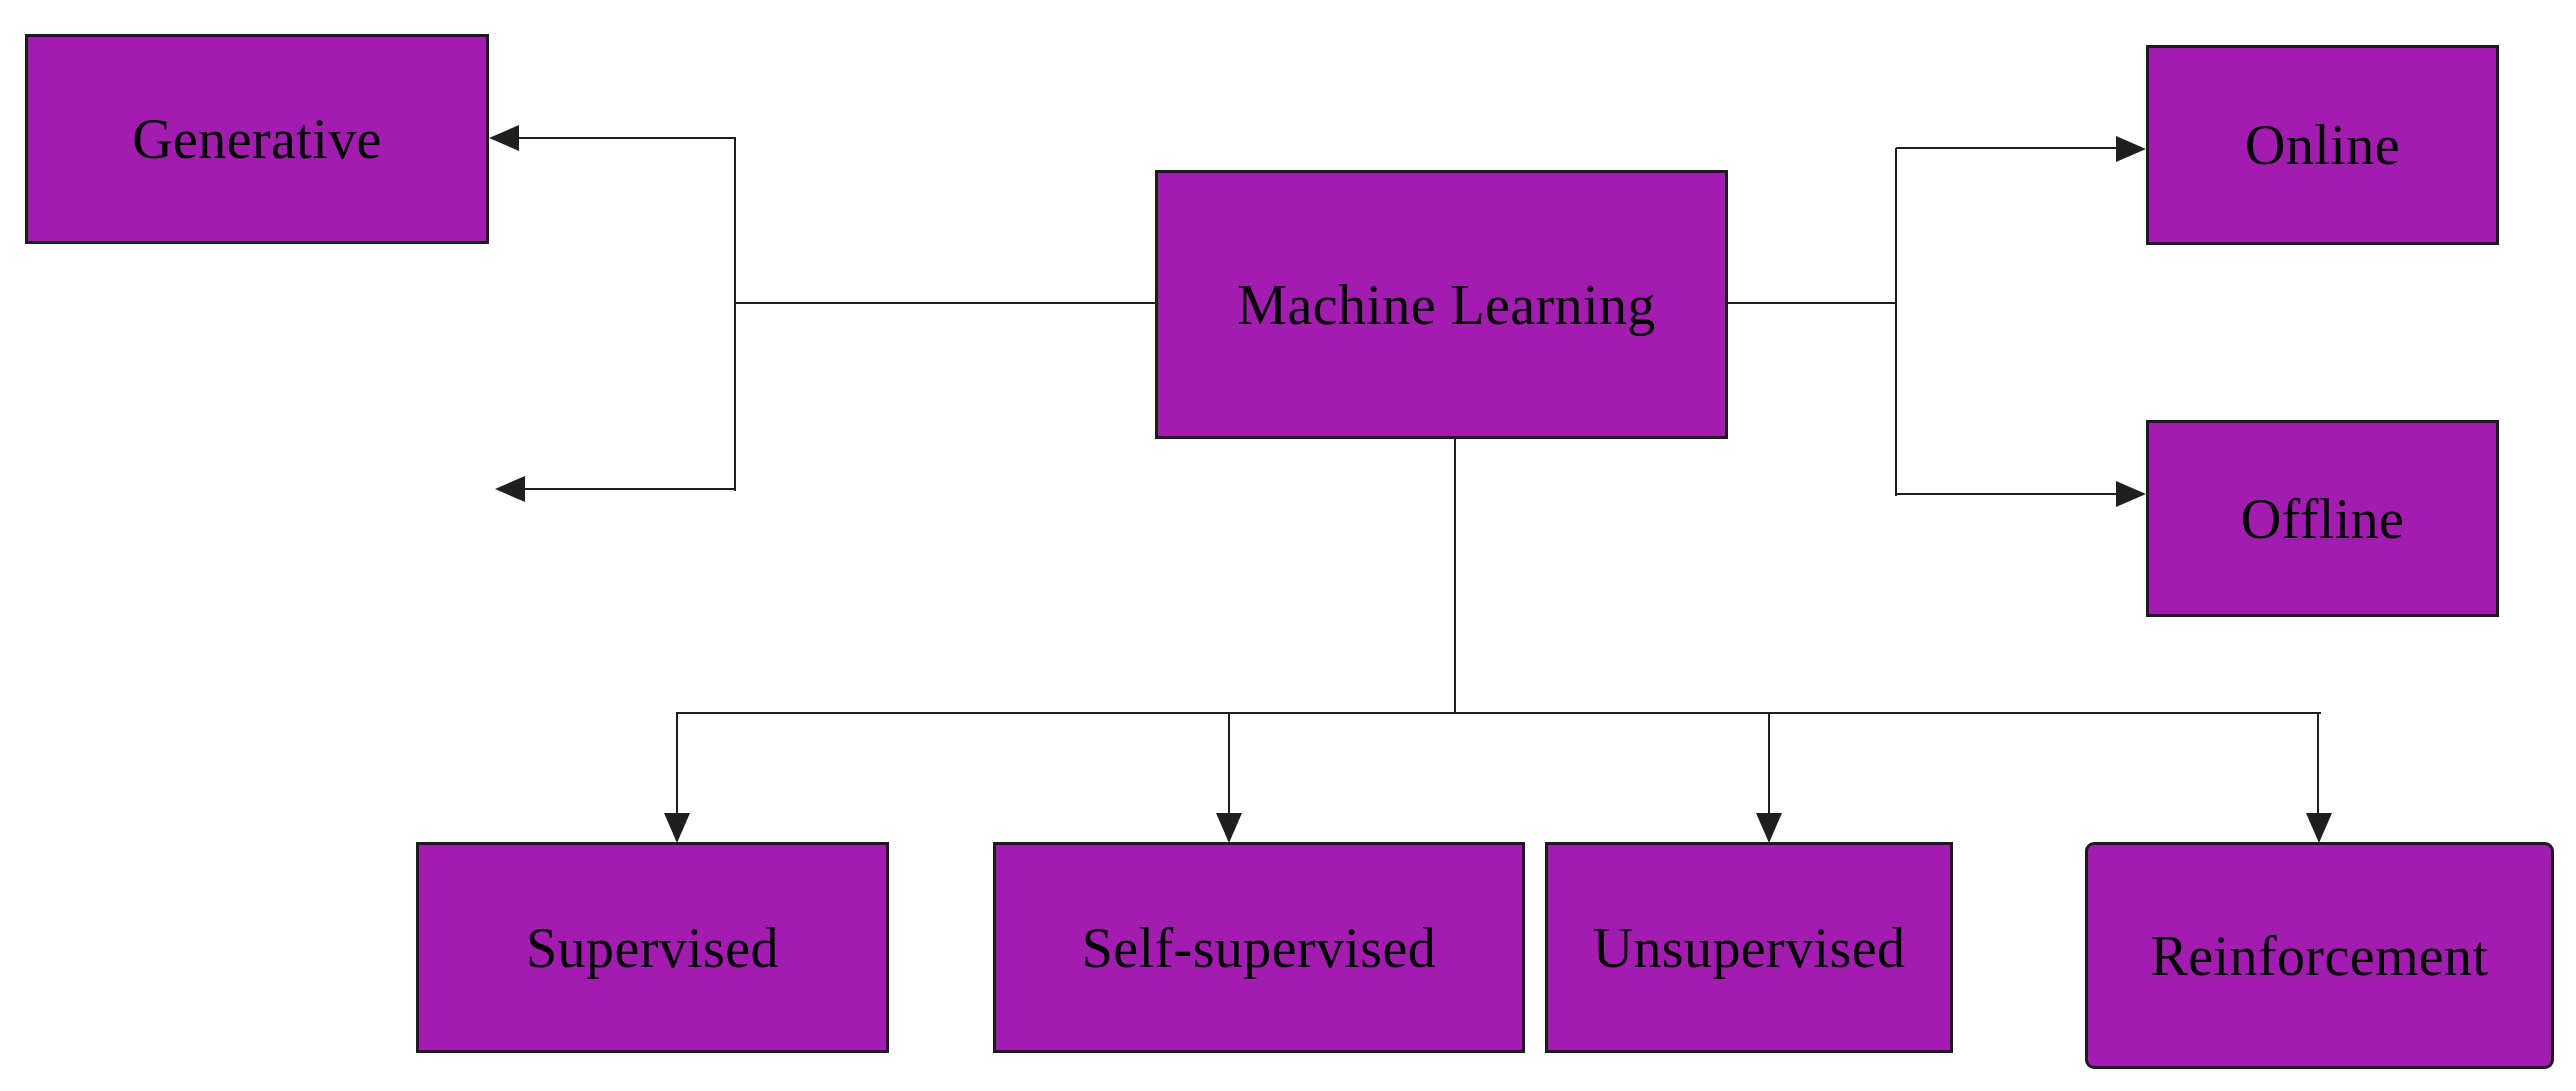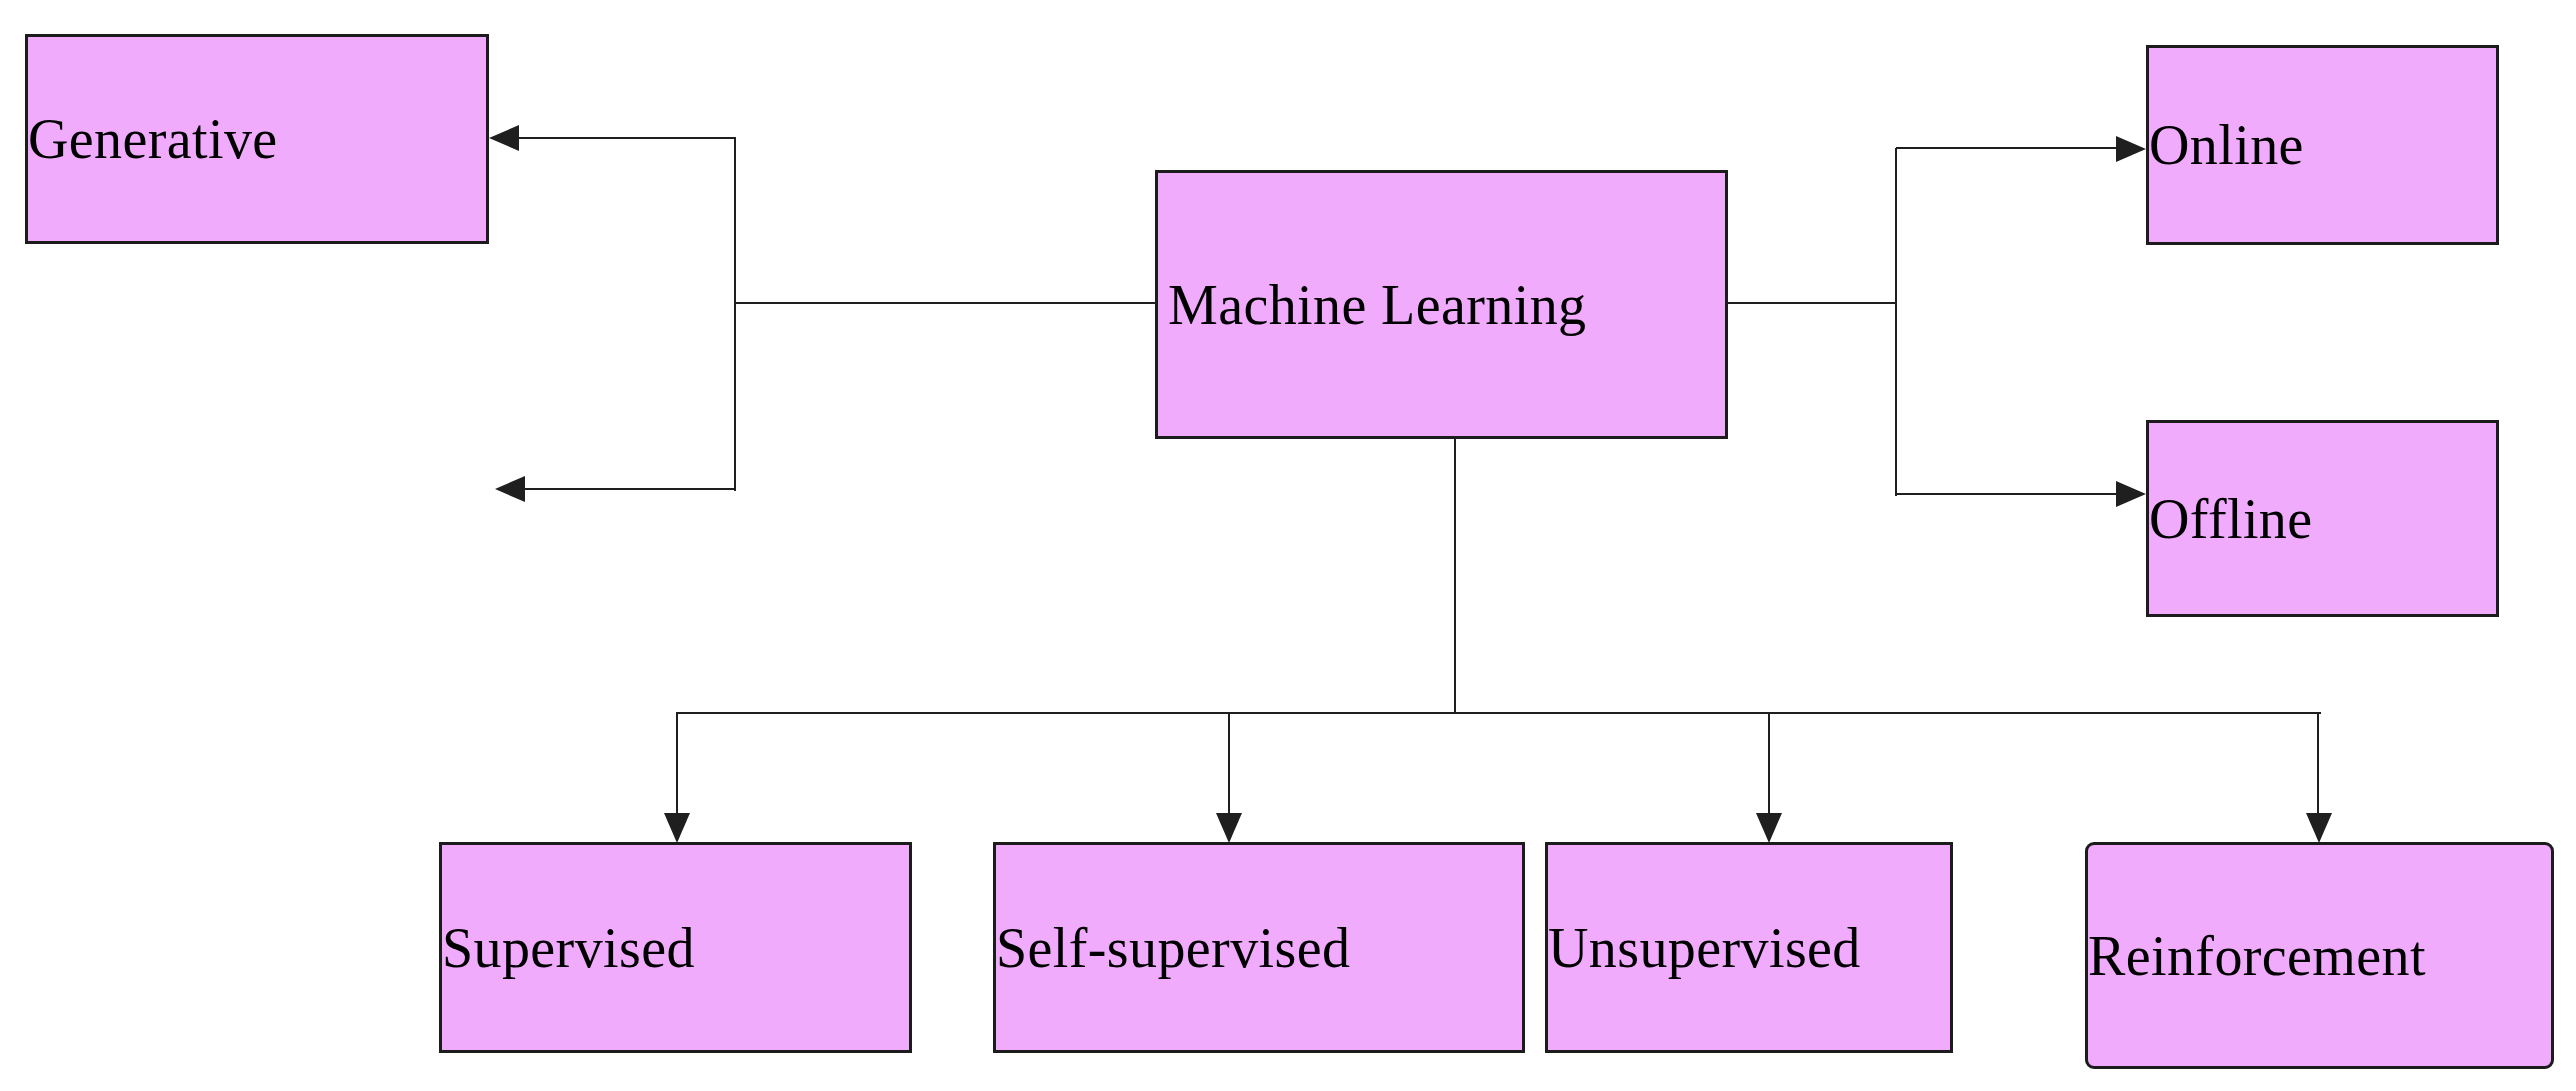--- a/index.html
+++ b/index.html
@@ -8,23 +8,24 @@
     width: 2576px;
     height: 1091px;
     background: #ffffff;
     overflow: hidden;
     font-family: "Liberation Serif", "DejaVu Serif", serif;
   }
   .node {
     position: absolute;
     box-sizing: border-box;
     border: 3.2px solid #1c1c1c;
-    background: #f0abfc;
+    background: #a21caf;
     display: flex;
     align-items: center;
+    justify-content: center;
     color: #000000;
     font-size: 56px;
     letter-spacing: 0.4px;
     white-space: nowrap;
   }
   .hline { position: absolute; height: 2.4px; background: #1f1f1f; }
   .vline { position: absolute; width: 2.4px; background: #1f1f1f; }
   .arrowhead { position: absolute; width: 0; height: 0; }
   .arrow-left {
     border-top: 13px solid transparent;
@@ -57,21 +58,21 @@
 
 
   <div class="node" style="left:2146px; top:45px; width:353px; height:200px;">
     <span>Online</span>
   </div>
 
   <div class="node" style="left:2146px; top:396px; width:353px; height:197px;margin-top:24px;">
     <span>Offline</span>
   </div>
 
-  <div class="node" style="left:439px; top:842px; width:473px; height:211px;">
+  <div class="node" style="left:416px; top:842px; width:473px; height:211px;">
     <span>Supervised</span>
   </div>
 
   <div class="node" style="left:993px; top:842px; width:532px; height:211px;">
     <span>Self-supervised</span>
   </div>
 
   <div class="node" style="left:1545px; top:842px; width:408px; height:211px;">
     <span>Unsupervised</span>
   </div>

